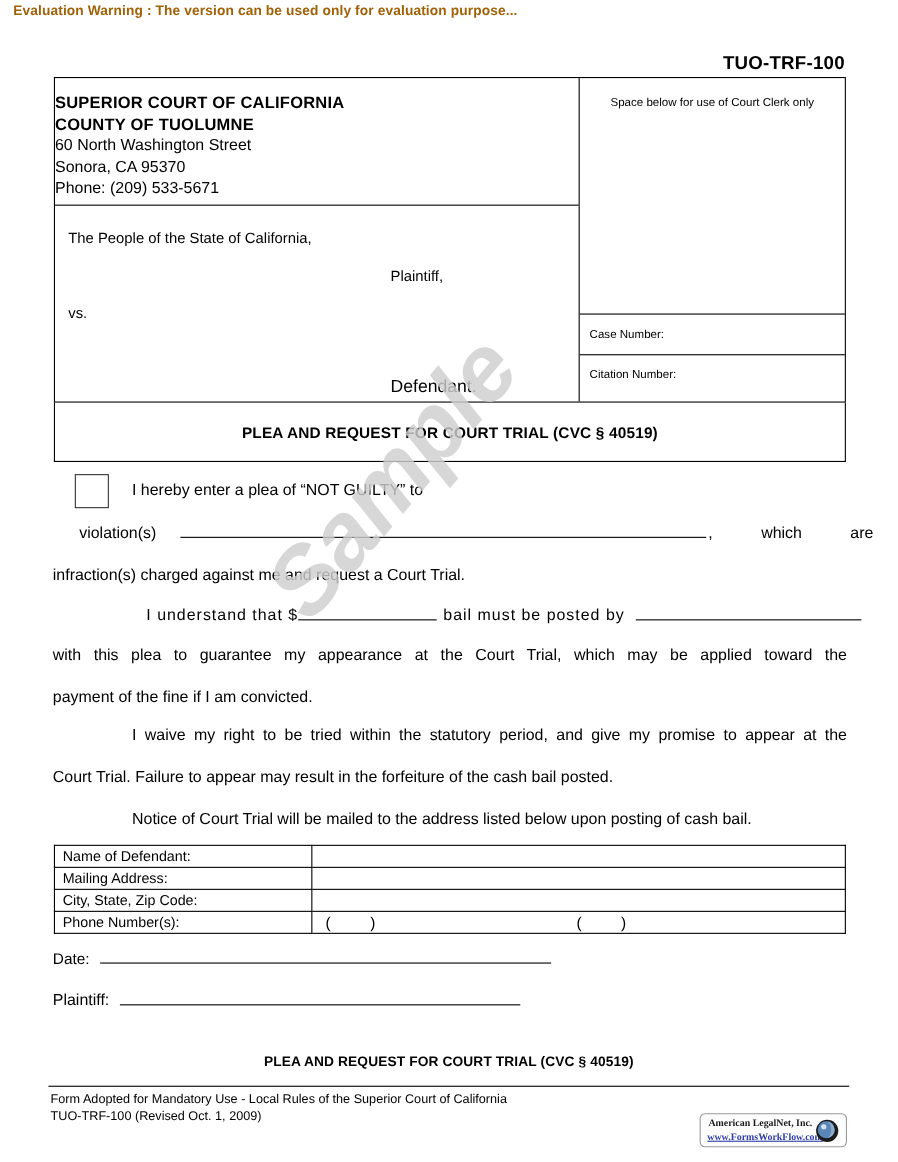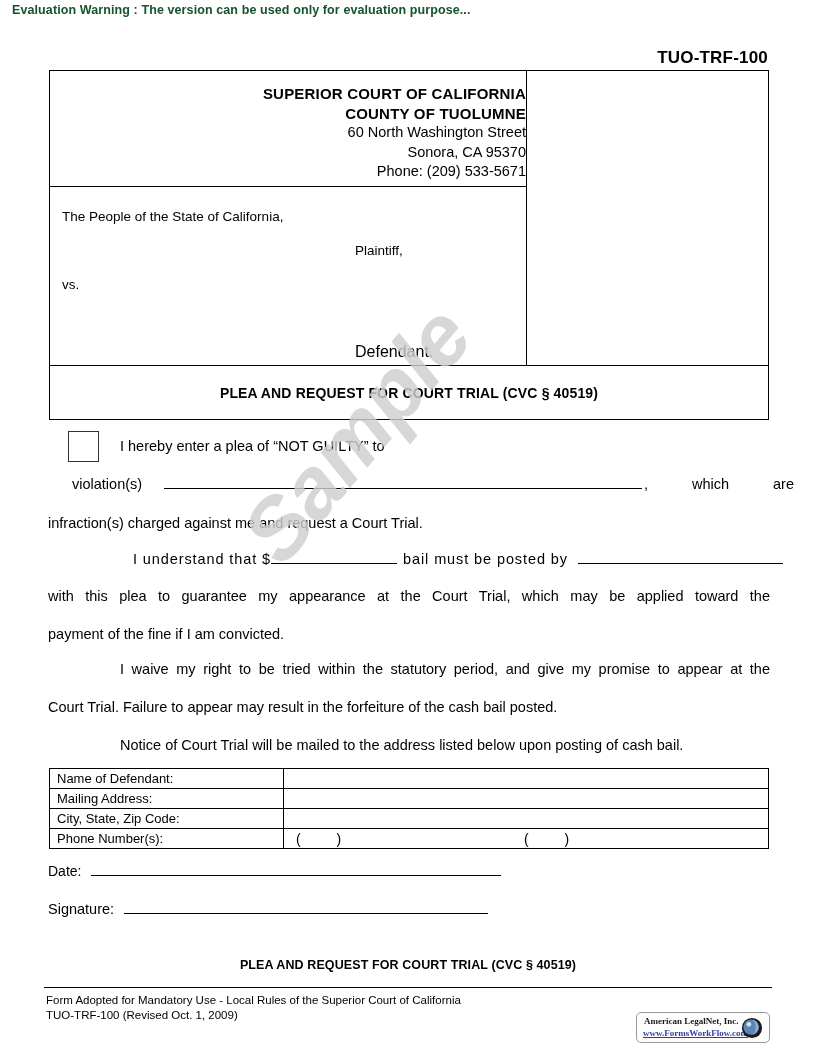--- a/index.html
+++ b/index.html
@@ -22,21 +22,21 @@
     width: 816px; height: 1056px;
   }
 
   
   .eval-warning {
     position: absolute;
     left: 12px;
     top: 3px;
     font-size: 12.5px;
     font-weight: bold;
-    color: #14532d;
+    color: #a16207;
     letter-spacing: 0.1px;
     white-space: nowrap;
   }
 
   
   .form-number {
     position: absolute;
     right: 48px;
     top: 48px;
     font-size: 17px;
@@ -62,21 +62,21 @@
     box-sizing: border-box;
     border-right: 1.6px solid #000;
   }
   .court-header {
     position: absolute;
     left: 0; top: 0;
     width: 100%;
     height: 116px;
     box-sizing: border-box;
     border-bottom: 1.6px solid #000;
-    text-align: right;
+    text-align: left;
     padding-top: 13px;
   }
   .court-header .ln {
     font-size: 14.5px;
     line-height: 19.5px;
     white-space: nowrap;
   }
   .court-header .ln.b {
     font-weight: bold;
     font-size: 15px;
@@ -484,20 +484,31 @@
 
       <div class="party-area">
         <div class="party-people">The People of the State of California,</div>
         <div class="party-plaintiff">Plaintiff,</div>
         <div class="party-vs">vs.</div>
         <div class="party-defendant">Defendant.</div>
       </div>
 
     </div>
 
+    <div class="caption-right">
+      <div class="clerk-space">
+        <span>Space below for use of Court Clerk only</span>
+      </div>
+      <div class="case-number-row">
+        <span>Case Number:</span>
+      </div>
+      <div class="citation-number-row">
+        <span>Citation Number:</span>
+      </div>
+    </div>
 
   </div>
 
   <div class="title-box">
     <span>PLEA AND REQUEST FOR COURT TRIAL (CVC § 40519)</span>
   </div>
 
   <div class="body-area">
 
     <div class="checkbox"></div>
@@ -553,21 +564,21 @@
         </td>
       </tr>
     </tbody>
   </table>
 
   <div class="date-row">
     <span>Date:</span>
     <span class="rule"></span>
   </div>
   <div class="sig-row">
-    <span>Signature:</span>
+    <span>Plaintiff:</span>
     <span class="rule"></span>
   </div>
 
   <div class="footer-title">PLEA AND REQUEST FOR COURT TRIAL (CVC § 40519)</div>
   <div class="footer-rule"></div>
   <div class="footer-text">
     <div>Form Adopted for Mandatory Use - Local Rules of the Superior Court of California</div>
     <div>TUO-TRF-100 (Revised Oct. 1, 2009)</div>
   </div>
 

